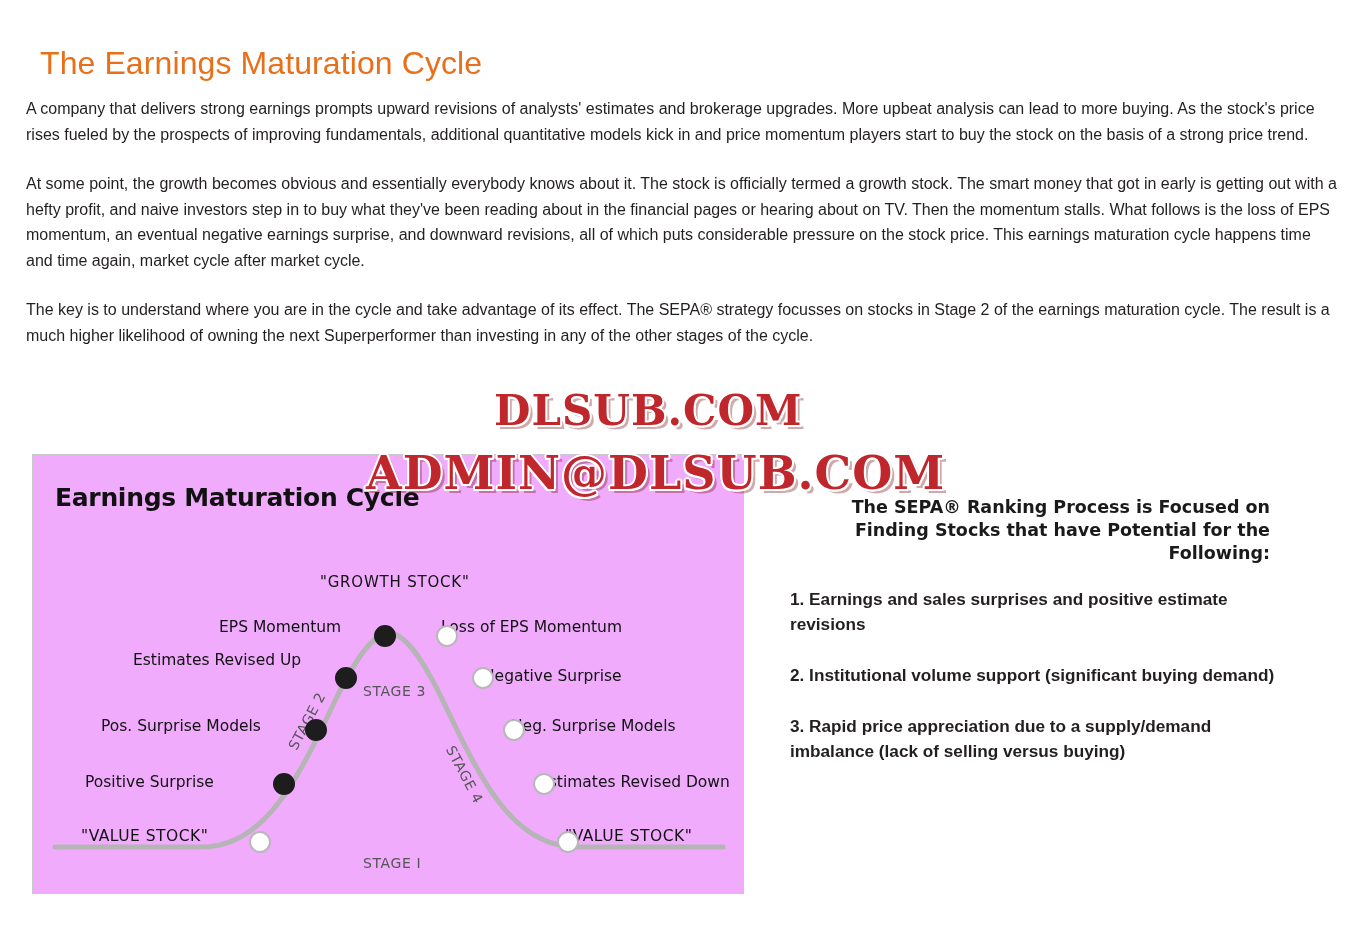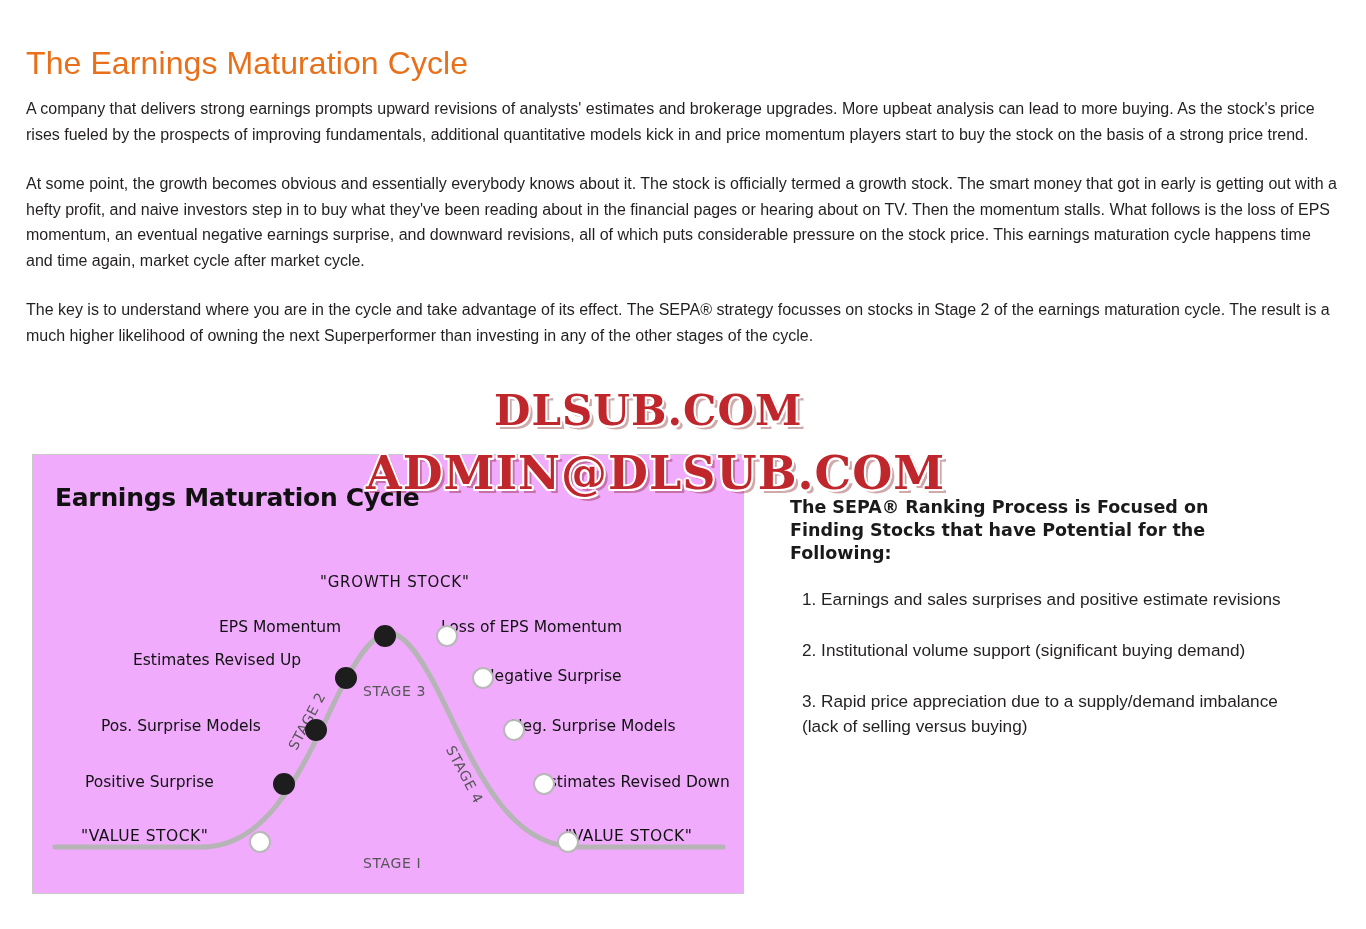--- a/index.html
+++ b/index.html
@@ -16,21 +16,21 @@
     overflow: hidden;
   }
   .page {
     position: relative;
     width: 1366px;
     height: 929px;
     padding: 0;
   }
   .title {
     position: absolute;
-    left: 26px;
+    left: 40px;
     top: 24px;
     font-size: 32px;
     color: #E8701A;
     font-weight: normal;
     letter-spacing: 0.1px;
   }
   .body-text {
     position: absolute;
     left: 26px;
     width: 1312px;
@@ -102,27 +102,29 @@
     width: 540px;
   }
   .side-heading {
     font-size: 17.5px;
     font-weight: bold;
     line-height: 23px;
     color: #1a1a1a;
     font-family: "DejaVu Sans", sans-serif;
     margin: 0 0 22px 0;
     width: 480px;
+    text-align: right;
   }
   .side-item {
     font-size: 17.2px;
     line-height: 25px;
     color: #231f20;
-    margin: 0 0 26px 12px;
+    margin: 0 0 26px 0;
     width: 500px;
+    font-weight: bold;
   }
   .watermark {
     position: absolute;
     pointer-events: none;
     font-family: "DejaVu Serif", serif;
     font-weight: bold;
     color: #c0272d;
     text-shadow:
        2px 0 0 #ffffff, -2px 0 0 #ffffff, 0 2px 0 #ffffff, 0 -2px 0 #ffffff,
        1.5px 1.5px 0 #ffffff, -1.5px 1.5px 0 #ffffff, 1.5px -1.5px 0 #ffffff, -1.5px -1.5px 0 #ffffff,

